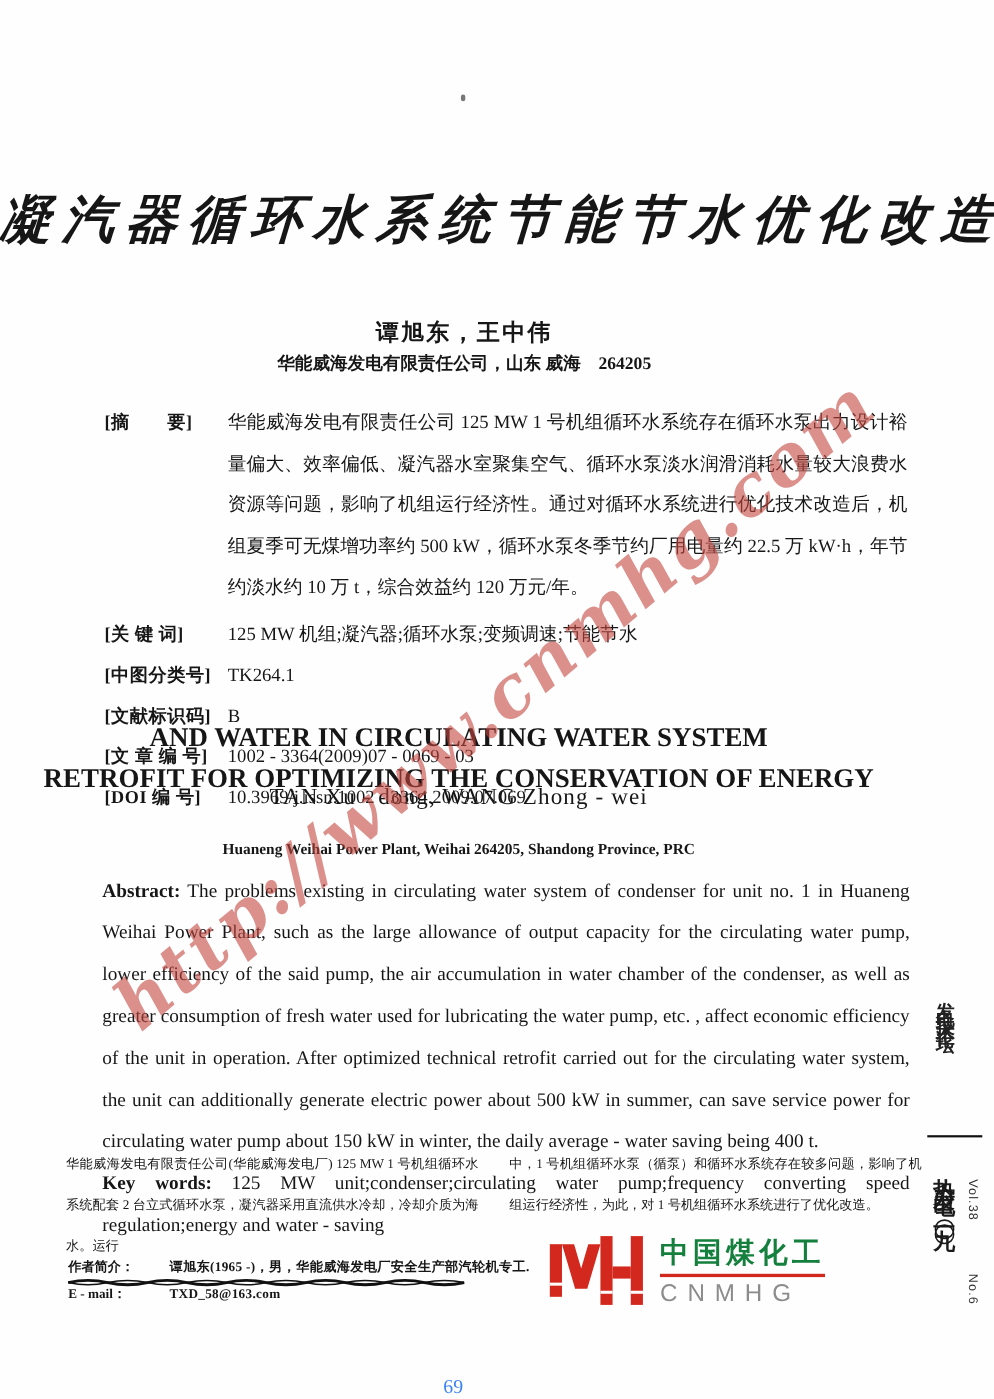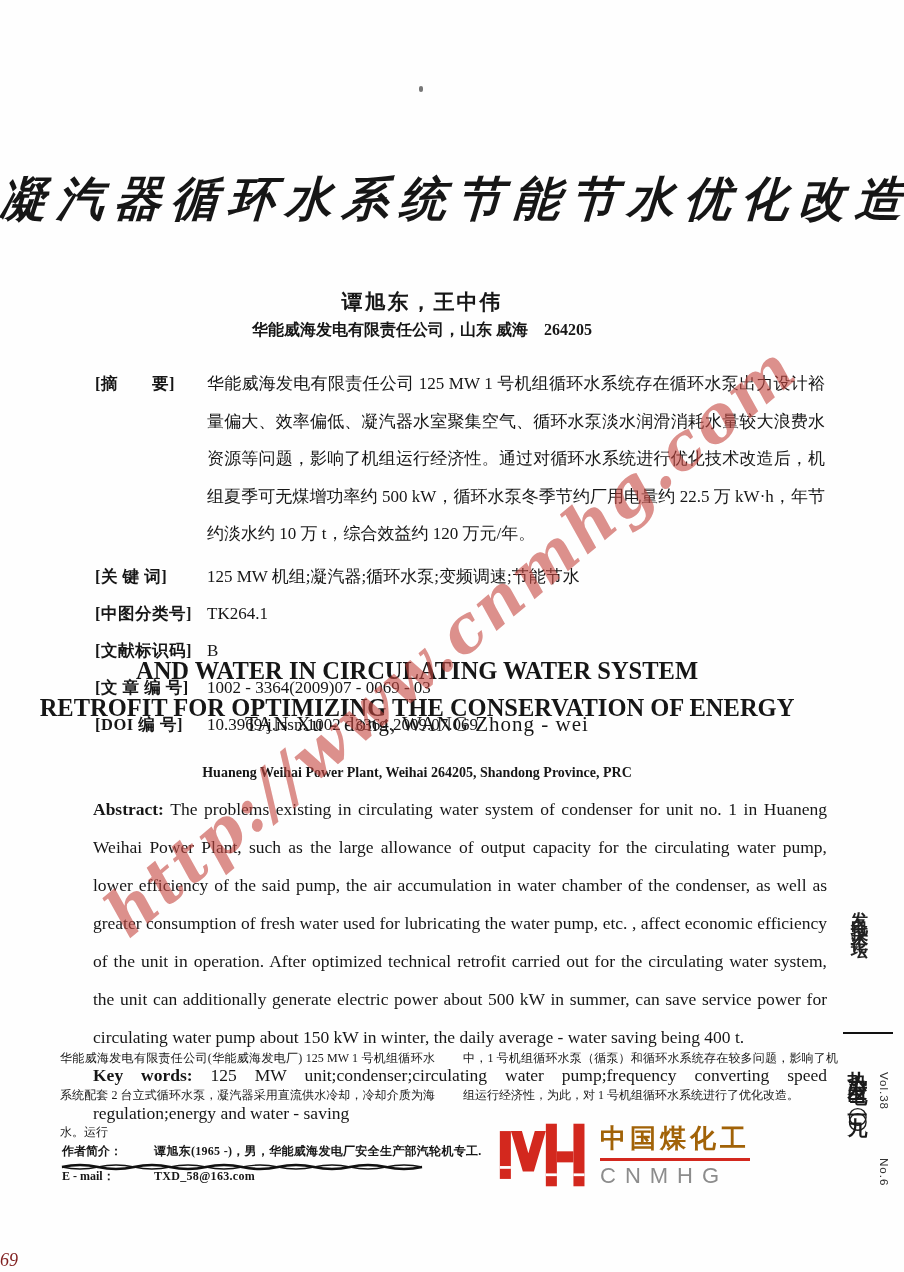--- a/index.html
+++ b/index.html
@@ -61,21 +61,21 @@
   .col { flex: 1; font-size: 12px; line-height: 37px; text-align: justify; font-weight: 500; }
 
   .footer-rule { left: 60px; top: 1158px; }
   .footer-bio { left: 62px; top: 1139px; width: 430px; font-size: 12px; line-height: 25px; }
   .footer-row { display: flex; }
   .footer-label { flex: 0 0 92px; font-weight: 700; }
   .footer-value { font-weight: 600; letter-spacing: 0.3px; }
 
   .logo { left: 498px; top: 1118px; width: 260px; display: flex; align-items: center; }
   .logo-text { margin-left: 10px; }
-  .logo-zh { font-size: 26px; letter-spacing: 4px; font-weight: 600; color: #a16207; padding-bottom: 2px; border-bottom: 3px solid #d3281e; white-space: nowrap; }
+  .logo-zh { font-size: 26px; letter-spacing: 4px; font-weight: 600; color: #15803d; padding-bottom: 2px; border-bottom: 3px solid #d3281e; white-space: nowrap; }
   .logo-en { font-size: 22px; letter-spacing: 9px; color: #8c8c8c; font-family: "Liberation Sans", sans-serif; margin-top: 2px; }
 
   .sidebar-forum {
     left: 848px; top: 898px;
     writing-mode: vertical-rl;
     font-size: 17px; font-weight: 600; letter-spacing: 6px;
     color: #222;
   }
   .sidebar-rule { left: 843px; top: 1032px; width: 50px; border-top: 2.5px solid #111; }
   .sidebar-journal {
@@ -87,21 +87,21 @@
   .sidebar-vol, .sidebar-no {
     left: 878px;
     writing-mode: vertical-rl;
     font-size: 11.5px; color: #333;
     font-family: "Liberation Sans", sans-serif;
     letter-spacing: 1px;
   }
   .sidebar-vol { top: 1072px; }
   .sidebar-no  { top: 1158px; }
 
-  .page-number { left: 0; right: 80px; top: 1250px; text-align: left; font-size: 18px; color: #7f1d1d; font-style: italic; }
+  .page-number { left: 0; right: 80px; top: 1250px; text-align: center; font-size: 18px; color: #3b82f6; }
 
   .watermark {
     left: 70px; top: 330px; width: 760px; height: 620px;
     display: flex; align-items: center; justify-content: center;
     transform: rotate(-40deg);
     transform-origin: center;
     pointer-events: none;
     z-index: 5;
   }
   .watermark span {

